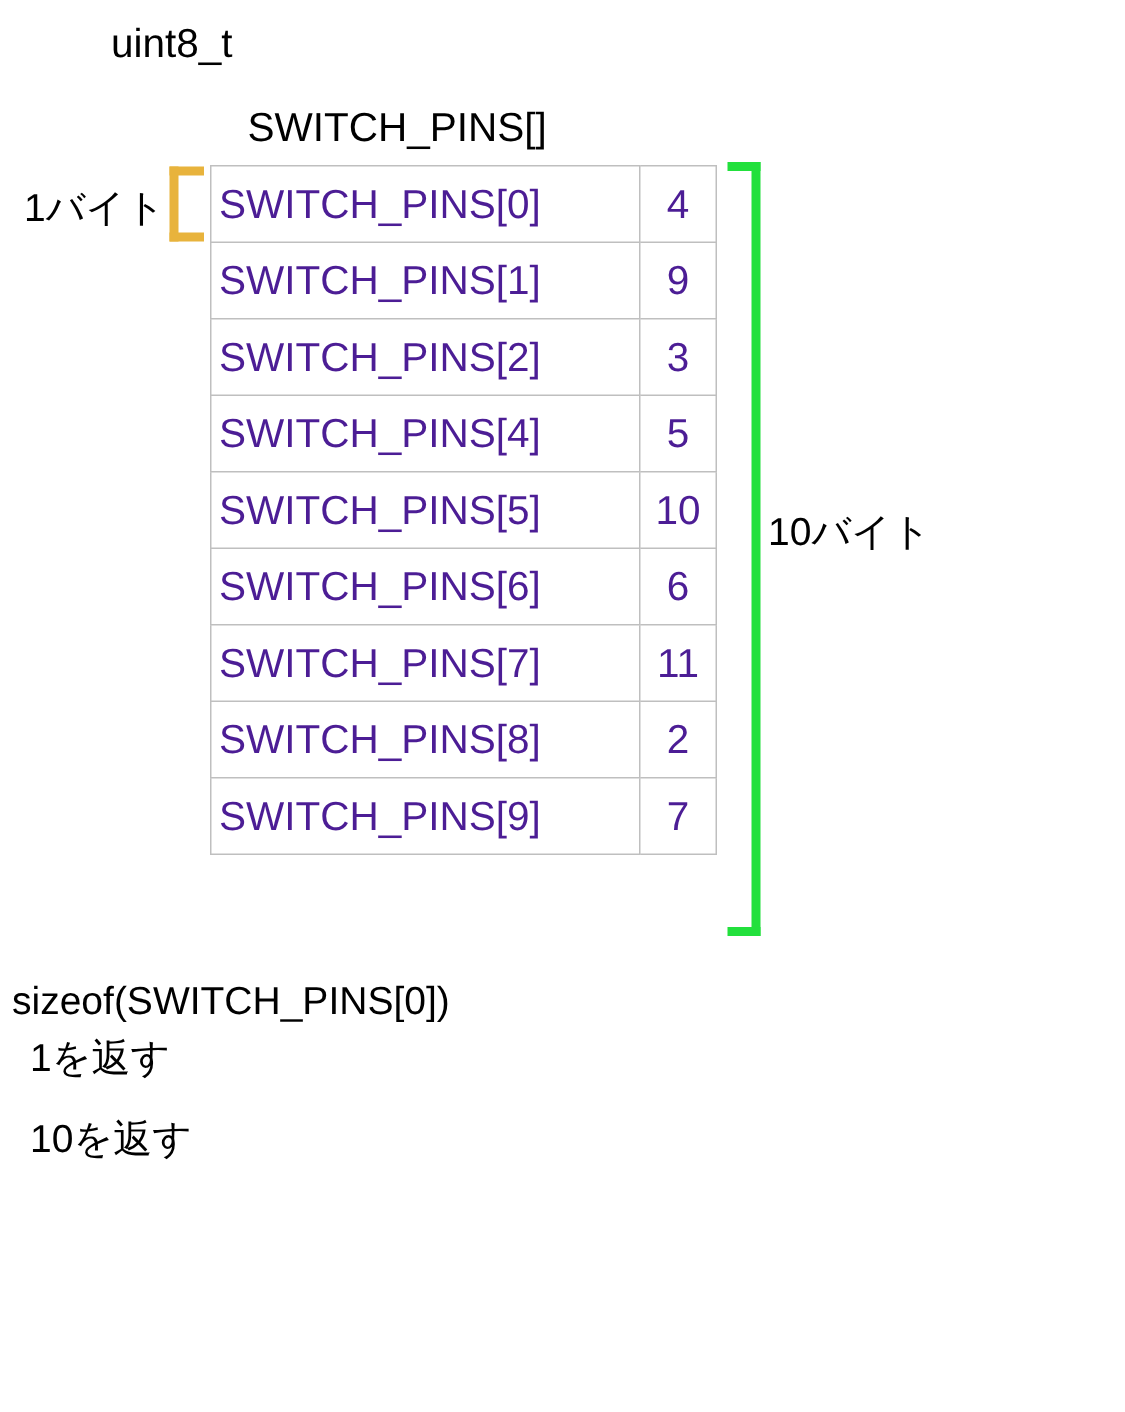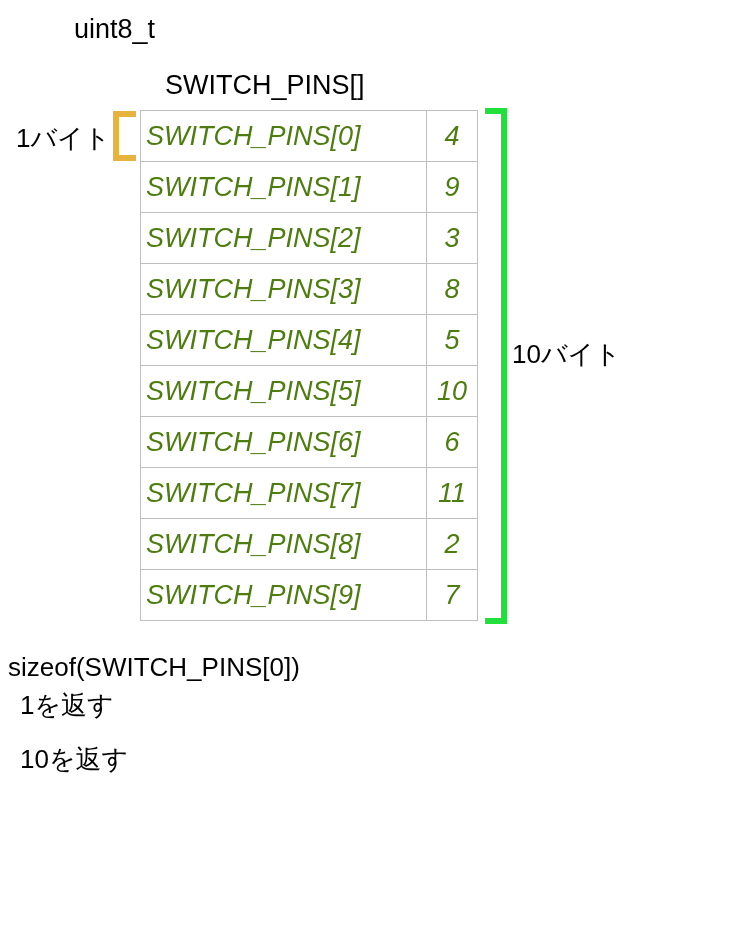--- a/index.html
+++ b/index.html
@@ -65,24 +65,23 @@
     left: 140px;
     top: 110px;
     width: 330px;
     border-collapse: collapse;
     table-layout: fixed;
   }
   .mem-table td {
     border: 1px solid #bfbfbf;
     height: 50px;
     font-size: 27px;
-    color: #4d7c0f;
+    color: #4c1d95;
     padding: 0;
     background: #ffffff;
-    font-style: italic;
   }
   .cell-name {
     width: 280px;
     padding-left: 5px !important;
     text-align: left;
     white-space: nowrap;
   }
   .cell-value {
     width: 50px;
     text-align: center;
@@ -158,24 +157,20 @@
           <td class="cell-name">SWITCH_PINS[0]</td>
           <td class="cell-value">4</td>
         </tr>
         <tr>
           <td class="cell-name">SWITCH_PINS[1]</td>
           <td class="cell-value">9</td>
         </tr>
         <tr>
           <td class="cell-name">SWITCH_PINS[2]</td>
           <td class="cell-value">3</td>
-        </tr>
-        <tr>
-          <td class="cell-name">SWITCH_PINS[3]</td>
-          <td class="cell-value">8</td>
         </tr>
         <tr>
           <td class="cell-name">SWITCH_PINS[4]</td>
           <td class="cell-value">5</td>
         </tr>
         <tr>
           <td class="cell-name">SWITCH_PINS[5]</td>
           <td class="cell-value">10</td>
         </tr>
         <tr>

